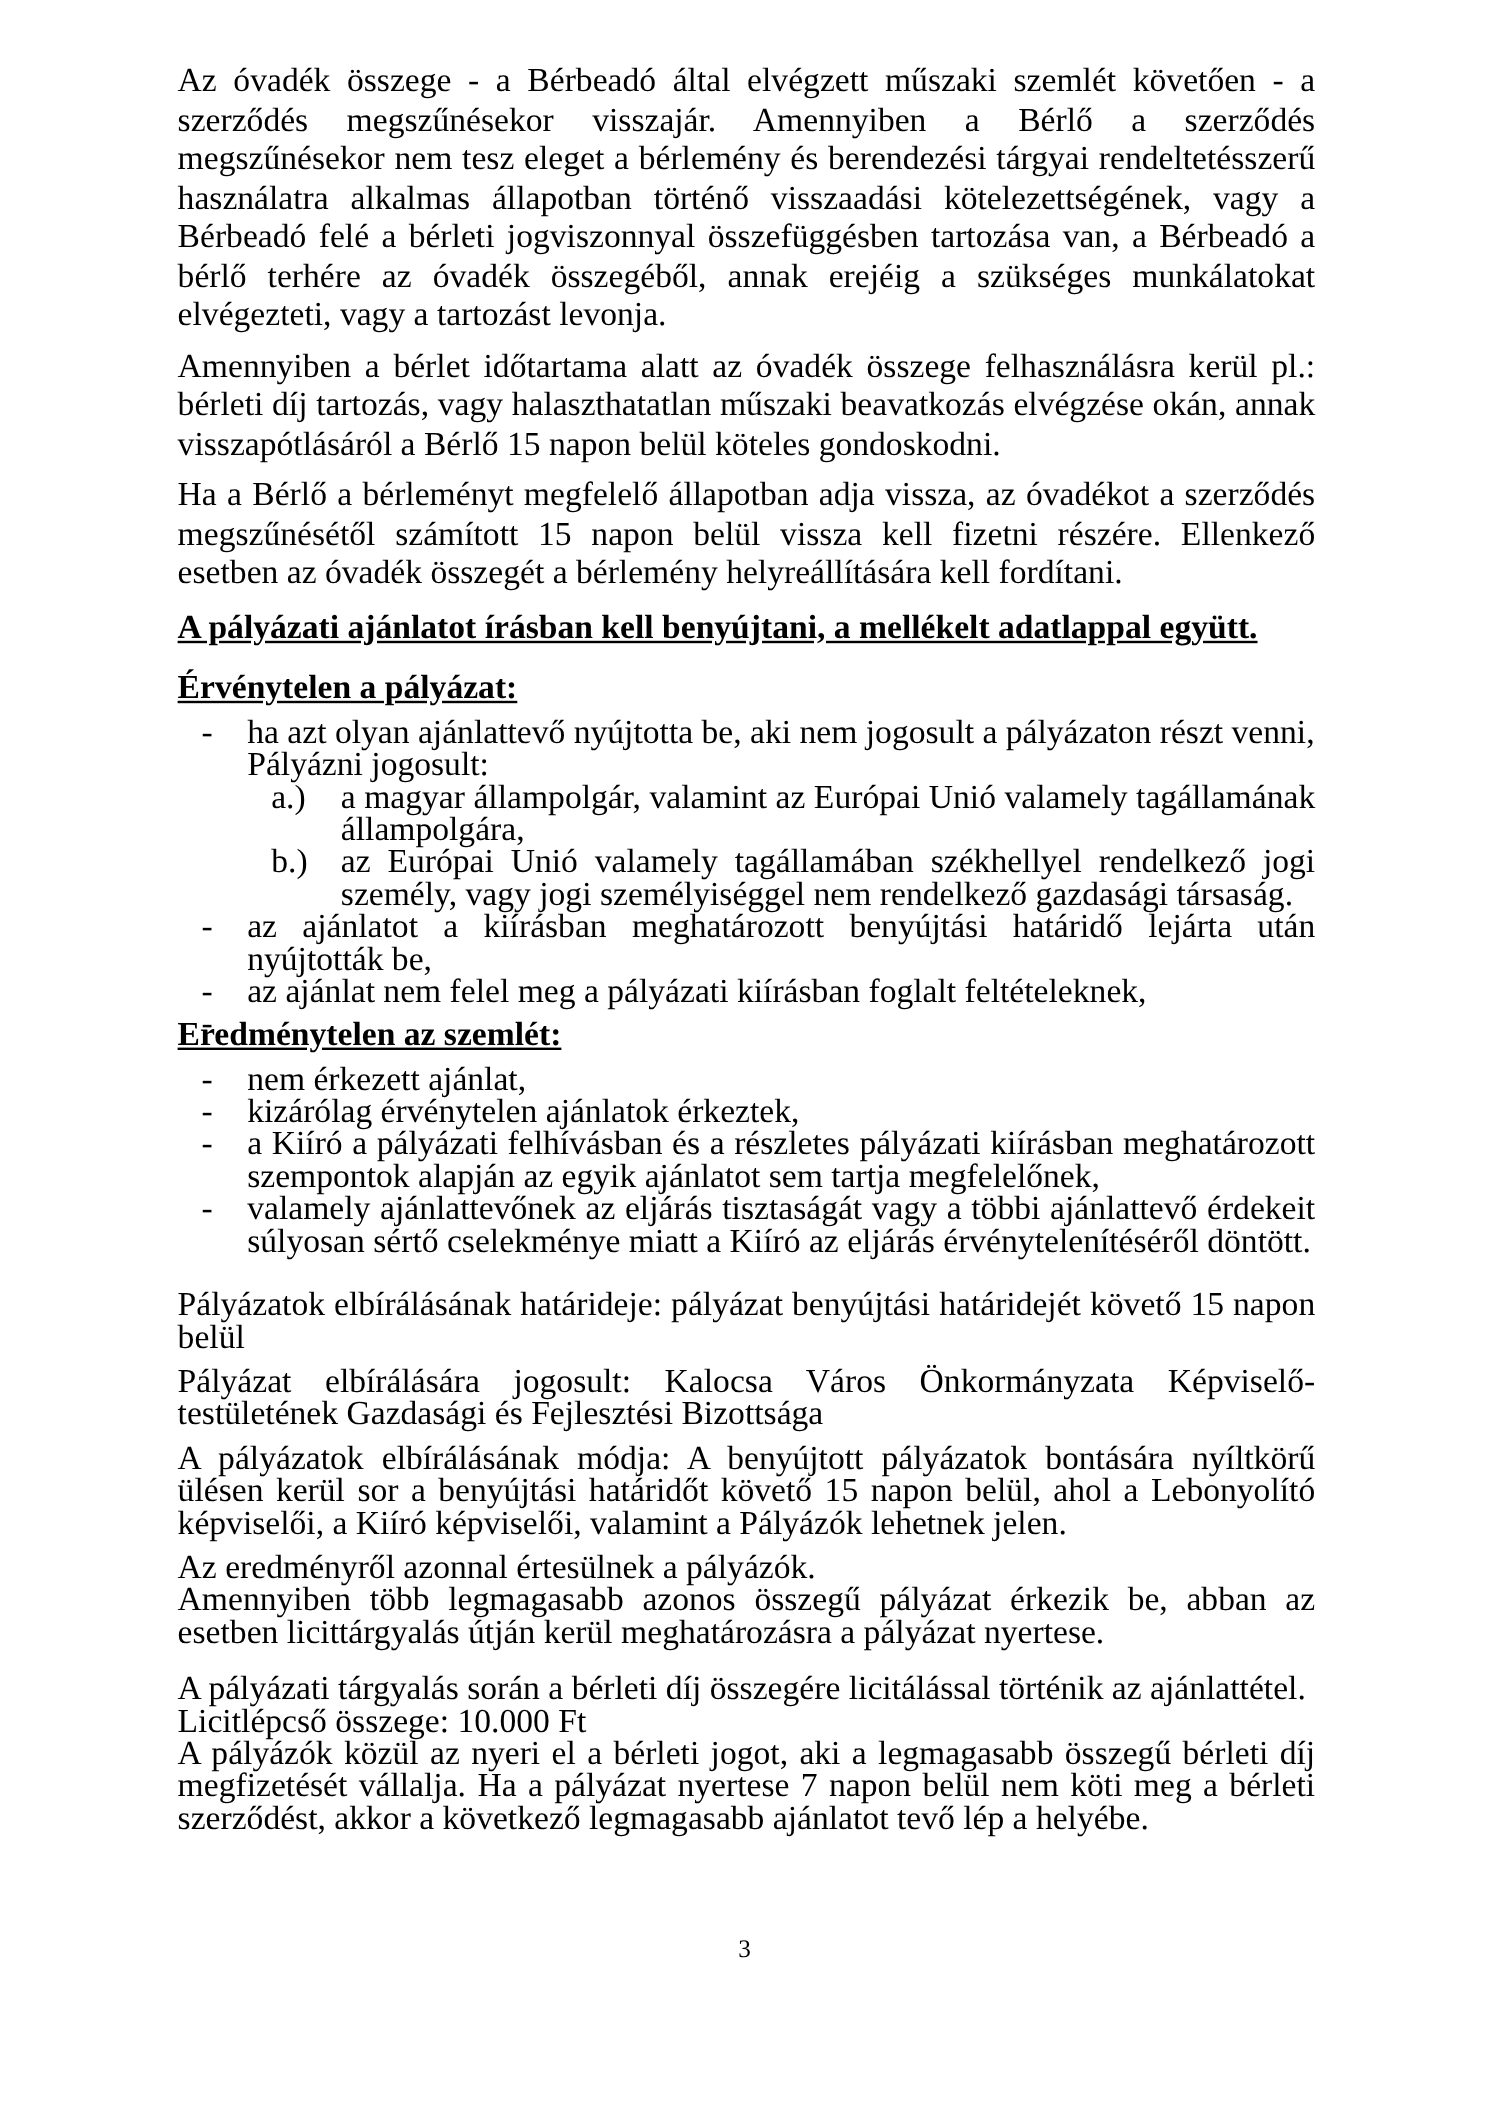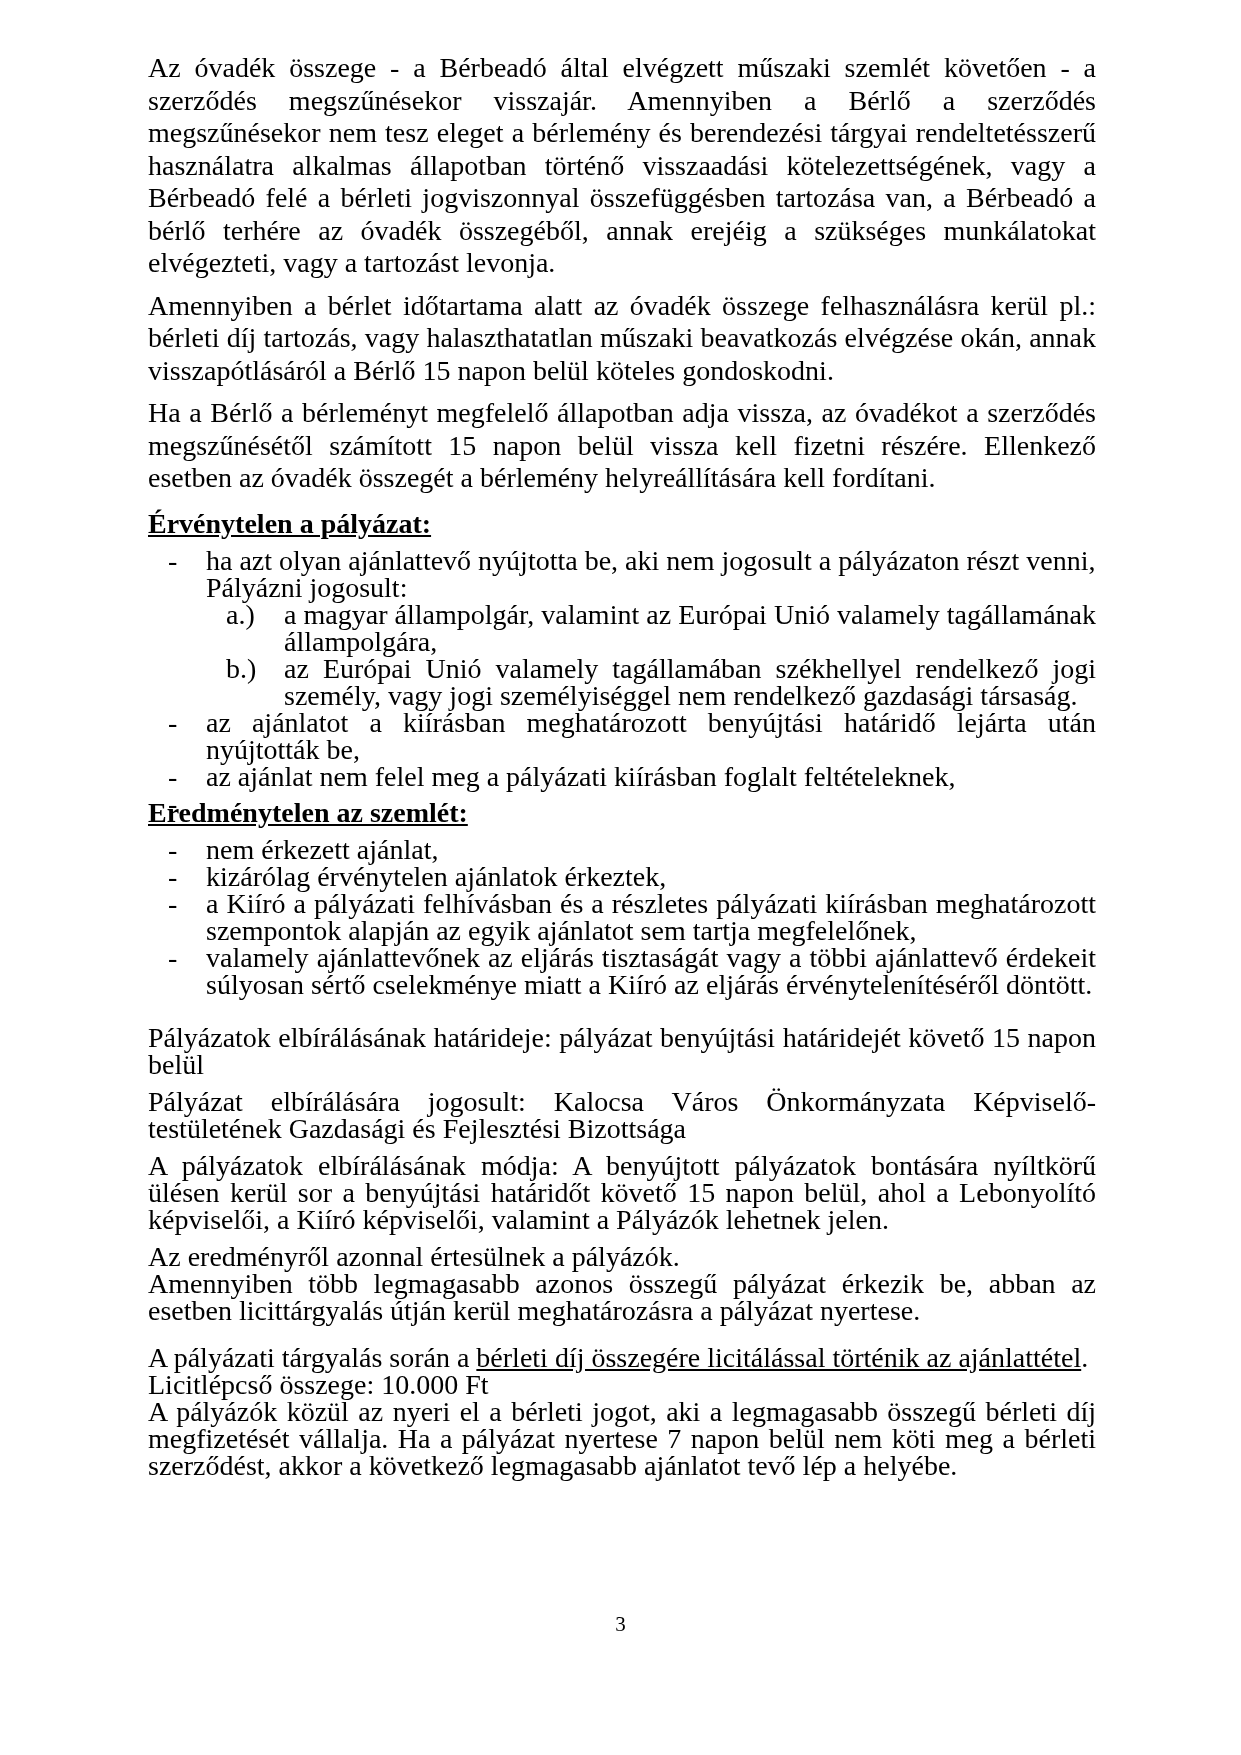--- a/index.html
+++ b/index.html
@@ -9,32 +9,33 @@
   .p { line-height:32.5px; text-align:justify; margin:0 0 10px 0; }
   .p2 { line-height:27px; text-align:justify; margin:0; }
   .heading { font-weight:bold; text-decoration:underline; line-height:30px; margin:0; }
   ul.dash { list-style:none; margin:0; padding:0; }
   ul.dash > li { position:relative; padding-left:58px; line-height:27px; text-align:justify; }
   ul.dash > li .dash-mark { position:absolute; left:20px; top:0; }
   ol.sub { list-style:none; margin:0; padding:0; }
   ol.sub > li { position:relative; padding-left:58px; margin-left:20px; line-height:27px; text-align:justify; }
   ol.sub > li .sub-mark { position:absolute; left:0; top:0; }
   b { font-weight:normal; }
-  .u { text-decoration:underline; }
+  .u { }
   .pagenum { position:absolute; left:0; width:1241px; top:1612px; text-align:center; font-size:21px; }
 </style>
 </head>
 <body>
 
 <div class="page">
 
   <p class="p">Az óvadék összege - a Bérbeadó által elvégzett műszaki szemlét követően - a szerződés megszűnésekor visszajár. Amennyiben a Bérlő a szerződés megszűnésekor nem tesz eleget a bérlemény és berendezési tárgyai rendeltetésszerű használatra alkalmas állapotban történő visszaadási kötelezettségének, vagy a Bérbeadó felé a bérleti jogviszonnyal összefüggésben tartozása van, a Bérbeadó a bérlő terhére az óvadék összegéből, annak erejéig a szükséges munkálatokat elvégezteti, vagy a tartozást levonja.</p>
   <p class="p">Amennyiben a bérlet időtartama alatt az óvadék összege felhasználásra kerül pl.: bérleti díj tartozás, vagy halaszthatatlan műszaki beavatkozás elvégzése okán, annak visszapótlásáról a Bérlő 15 napon belül köteles gondoskodni.</p>
   <p class="p" style="margin-bottom:14px;">Ha a Bérlő a bérleményt megfelelő állapotban adja vissza, az óvadékot a szerződés megszűnésétől számított 15 napon belül vissza kell fizetni részére. Ellenkező esetben az óvadék összegét a bérlemény helyreállítására kell fordítani.</p>
 
+  <p class="heading" style="margin-bottom:20px;">A pályázati ajánlatot írásban kell benyújtani, a mellékelt adatlappal együtt.</p>
 
   <p class="heading" style="margin-bottom:8px;">Érvénytelen a pályázat:</p>
   <ul class="dash">
     <li>
       <span class="dash-mark">-</span>
       <span>ha azt olyan ajánlattevő nyújtotta be, aki nem jogosult a pályázaton részt venni,</span><br>
       <span>Pályázni jogosult:</span>
       <ol class="sub">
         <li>
           <span class="sub-mark">a.)</span>

